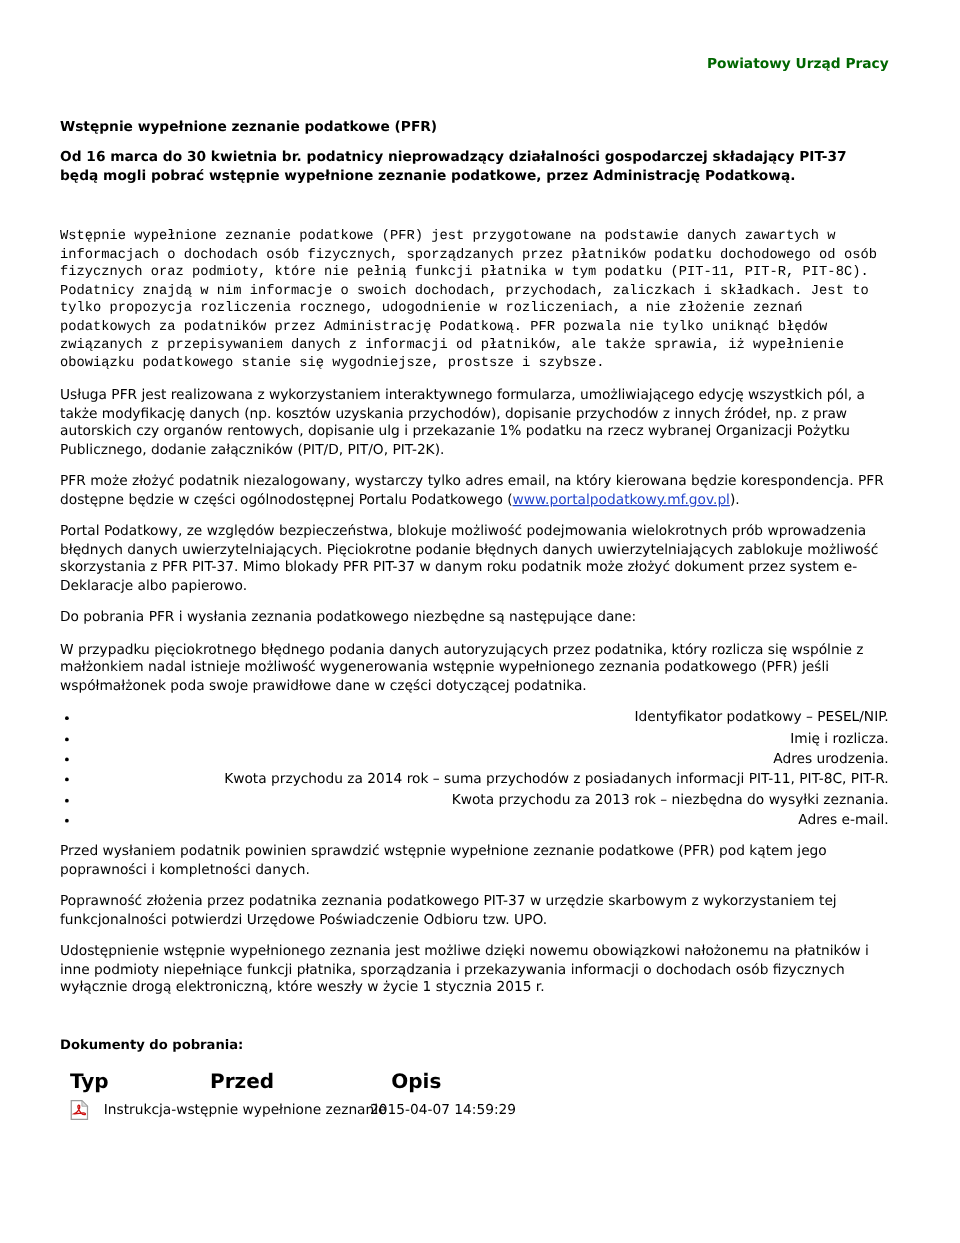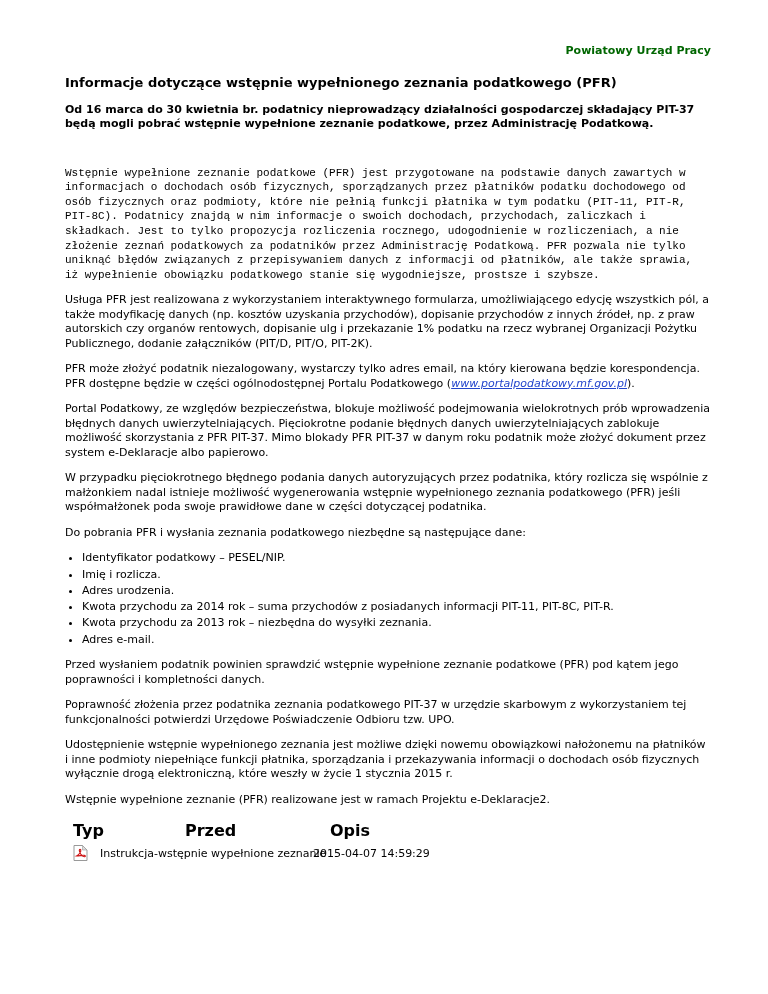--- a/index.html
+++ b/index.html
@@ -9,21 +9,21 @@
     background: #ffffff;
     font-family: "DejaVu Sans", "Liberation Sans", sans-serif;
     font-size: 11px;
     color: #000000;
     overflow: hidden;
   }
   .page {
     box-sizing: border-box;
     width: 768px;
     height: 994px;
-    padding: 44px 57px 0 65px;
+    padding: 44px 57px 0 48px;
   }
   .org-line {
     text-align: right;
     font-weight: bold;
     font-size: 11px;
     color: #006600;
   }
   .page-title {
     margin: 18px 0 0 0;
     font-size: 13px;
@@ -45,30 +45,30 @@
     line-height: 1.32;
   }
   p.body-par.first {
     margin-top: 34px;
     font-family: Liberation Mono, monospace;
   }
   a.inline-link {
     color: #2244cc;
     text-decoration: underline;
     cursor: pointer;
-    font-style: italic;
   }
   ul.bullet-list {
     margin: 11px 0 0 0;
     padding-left: 17px;
     list-style-type: disc;
   }
   ul.bullet-list li {
     margin: 0 0 2px 0;
     line-height: 1.3;
+    text-align: right;
   }
   .spacer-par {
     margin-top: 28px;
   }
   .downloads-heading {
     margin-top: 32px;
     font-weight: bold;
     font-size: 10.5px;
   }
   .dl-table {
@@ -105,55 +105,55 @@
     white-space: nowrap;
   }
 </style>
 </head>
 <body>
 
 <div class="page">
 
   <div class="org-line">Powiatowy Urząd Pracy</div>
 
-  <h1 class="page-title">Informacje dotyczące wstępnie wypełnionego zeznania podatkowego (PFR)</h1>
 
+  <div class="subtitle">Wstępnie wypełnione zeznanie podatkowe (PFR)</div>
 
   <p class="body-par lead">Od 16 marca do 30 kwietnia br. podatnicy nieprowadzący działalności gospodarczej składający PIT-37 będą mogli pobrać wstępnie wypełnione zeznanie podatkowe, przez Administrację Podatkową.</p>
 
   <p class="body-par first">Wstępnie wypełnione zeznanie podatkowe (PFR) jest przygotowane na podstawie danych zawartych w informacjach o dochodach osób fizycznych, sporządzanych przez płatników podatku dochodowego od osób fizycznych oraz podmioty, które nie pełnią funkcji płatnika w tym podatku (PIT-11, PIT-R, PIT-8C). Podatnicy znajdą w nim informacje o swoich dochodach, przychodach, zaliczkach i składkach. Jest to tylko propozycja rozliczenia rocznego, udogodnienie w rozliczeniach, a nie złożenie zeznań podatkowych za podatników przez Administrację Podatkową. PFR pozwala nie tylko uniknąć błędów związanych z przepisywaniem danych z informacji od płatników, ale także sprawia, iż wypełnienie obowiązku podatkowego stanie się wygodniejsze, prostsze i szybsze.</p>
 
   <p class="body-par">Usługa PFR jest realizowana z wykorzystaniem interaktywnego formularza, umożliwiającego edycję wszystkich pól, a także modyfikację danych (np. kosztów uzyskania przychodów), dopisanie przychodów z innych źródeł, np. z praw autorskich czy organów rentowych, dopisanie ulg i przekazanie 1% podatku na rzecz wybranej Organizacji Pożytku Publicznego, dodanie załączników (PIT/D, PIT/O, PIT-2K).</p>
 
   <p class="body-par"><span>PFR może złożyć podatnik niezalogowany, wystarczy tylko adres email, na który kierowana będzie korespondencja. PFR dostępne będzie w części ogólnodostępnej Portalu Podatkowego (</span><a class="inline-link" href="#">www.portalpodatkowy.mf.gov.pl</a><span>).</span></p>
 
 
   <p class="body-par">Portal Podatkowy, ze względów bezpieczeństwa, blokuje możliwość podejmowania wielokrotnych prób wprowadzenia błędnych danych uwierzytelniających. Pięciokrotne podanie błędnych danych uwierzytelniających zablokuje możliwość skorzystania z PFR PIT-37. Mimo blokady PFR PIT-37 w danym roku podatnik może złożyć dokument przez system e-Deklaracje albo papierowo.</p>
 
+  <p class="body-par">Do pobrania PFR i wysłania zeznania podatkowego niezbędne są następujące dane:</p>
+
   <p class="body-par">W przypadku pięciokrotnego błędnego podania danych autoryzujących przez podatnika, który rozlicza się wspólnie z małżonkiem nadal istnieje możliwość wygenerowania wstępnie wypełnionego zeznania podatkowego (PFR) jeśli współmałżonek poda swoje prawidłowe dane w części dotyczącej podatnika.</p>
-
-  <p class="body-par">Do pobrania PFR i wysłania zeznania podatkowego niezbędne są następujące dane:</p>
 
   <ul class="bullet-list">
     <li>Identyfikator podatkowy – PESEL/NIP.</li>
     <li>Imię i rozlicza.</li>
     <li>Adres urodzenia.</li>
     <li>Kwota przychodu za 2014 rok – suma przychodów z posiadanych informacji PIT-11, PIT-8C, PIT-R.</li>
     <li>Kwota przychodu za 2013 rok – niezbędna do wysyłki zeznania.</li>
     <li>Adres e-mail.</li>
   </ul>
 
   <p class="body-par">Przed wysłaniem podatnik powinien sprawdzić wstępnie wypełnione zeznanie podatkowe (PFR) pod kątem jego poprawności i kompletności danych.</p>
 
   <p class="body-par">Poprawność złożenia przez podatnika zeznania podatkowego PIT-37 w urzędzie skarbowym z wykorzystaniem tej funkcjonalności potwierdzi Urzędowe Poświadczenie Odbioru tzw. UPO.</p>
 
   <p class="body-par">Udostępnienie wstępnie wypełnionego zeznania jest możliwe dzięki nowemu obowiązkowi nałożonemu na płatników i inne podmioty niepełniące funkcji płatnika, sporządzania i przekazywania informacji o dochodach osób fizycznych wyłącznie drogą elektroniczną, które weszły w życie 1 stycznia 2015 r.</p>
 
-  <p class="body-par spacer-par">Wstępnie wypełnione zeznanie (PFR) realizowane jest w ramach Projektu e-Deklaracje2.</p>
 
+  <div class="downloads-heading">Dokumenty do pobrania:</div>
 
   <div class="dl-table">
     <div class="dl-header">
       <span class="h-typ">Typ</span>
       <span class="h-opis">Przed</span>
       <span class="h-data">Opis</span>
     </div>
     <div class="dl-row">
       <span class="cell-icon">
         <svg width="15" height="16" viewBox="0 0 15 16" xmlns="http://www.w3.org/2000/svg">

